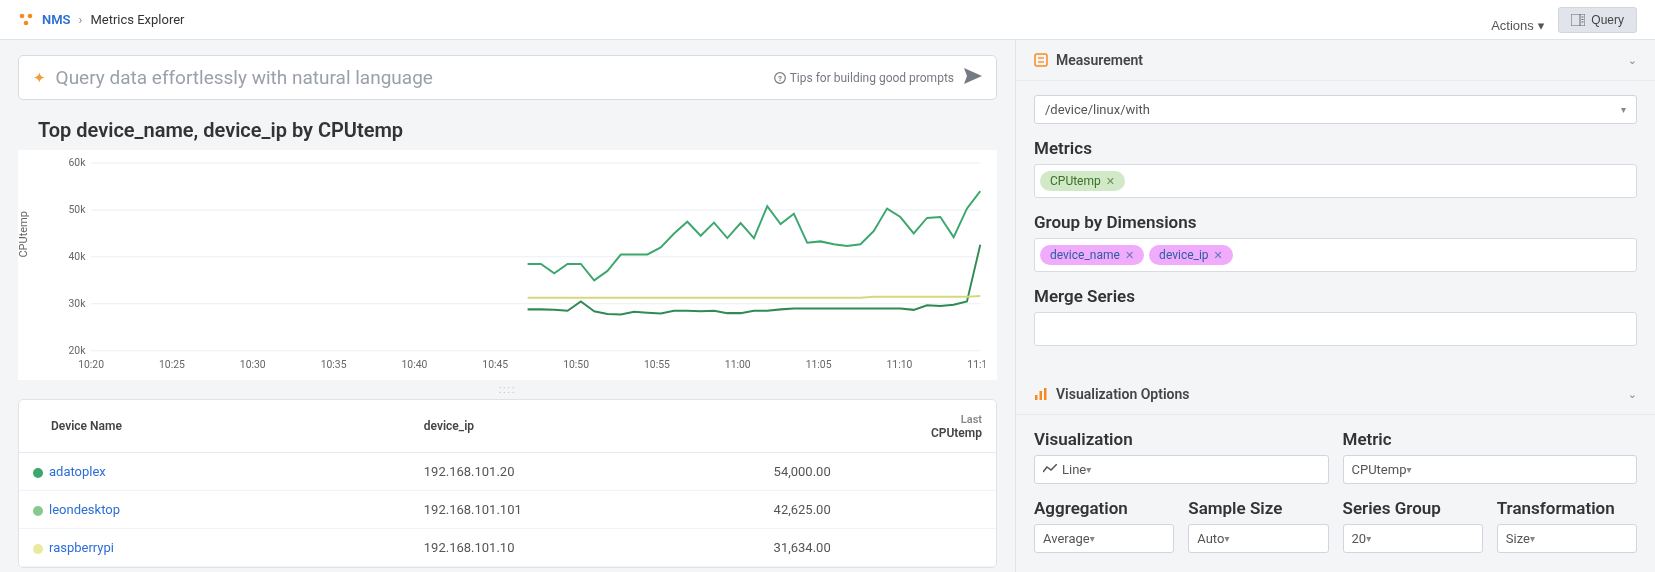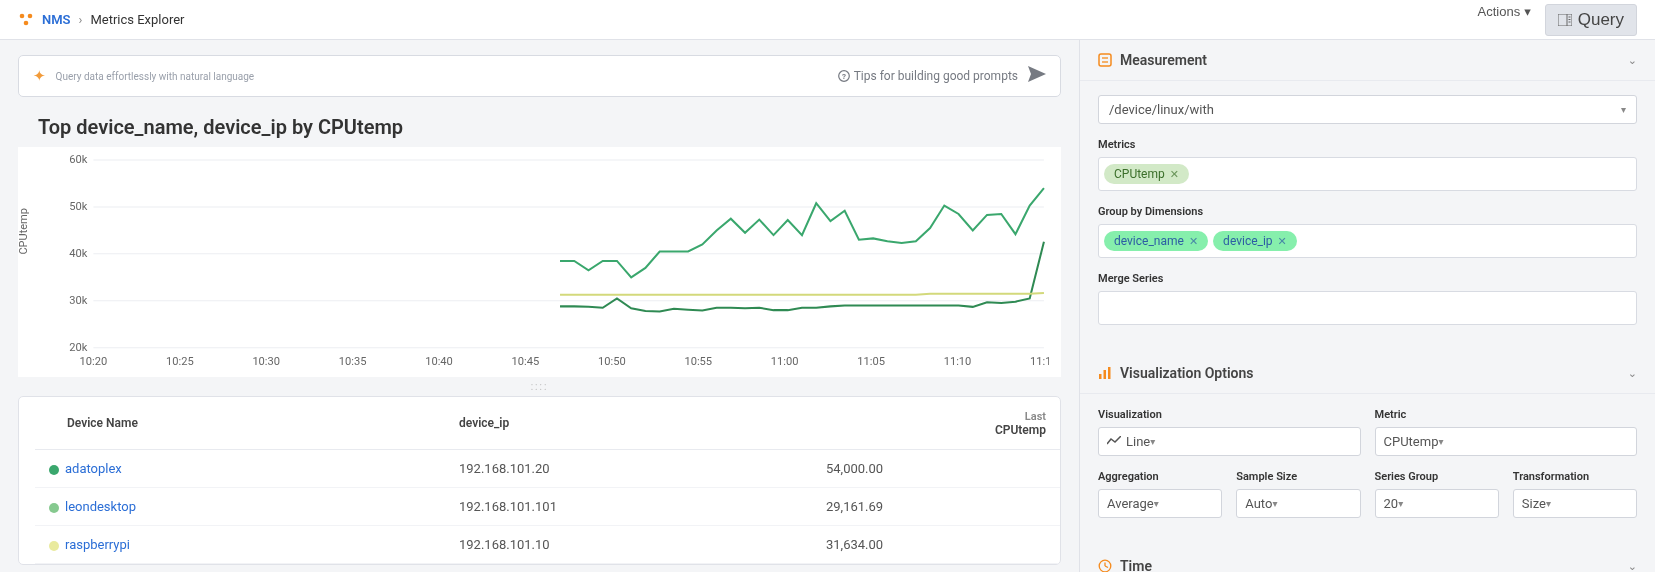--- a/index.html
+++ b/index.html
@@ -3,61 +3,61 @@
 <meta charset="utf-8">
 <style>
 * { box-sizing: border-box; margin: 0; padding: 0; }
 body { font-family: -apple-system, BlinkMacSystemFont, "Segoe UI", Roboto, sans-serif; font-size: 13px; color: #333; background: #f4f5f7; overflow: hidden; }
 .topbar { background: #fff; border-bottom: 1px solid #e0e2e8; display: flex; align-items: center; padding: 0 18px; height: 40px; }
 .crumbs { display: flex; align-items: center; gap: 8px; }
 .logo { width: 16px; height: 16px; display: inline-flex; }
 .crumb-link { color: #2b6ed6; font-weight: 600; cursor: pointer; }
 .crumb-sep { color: #888; }
 .crumb-cur { color: #333; }
-.top-right { margin-left: auto; display: flex; gap: 14px; align-items: flex-start; }
+.top-right { margin-left: auto; display: flex; gap: 14px; align-items: flex-end; }
 .actions-btn { background: transparent; border: none; color: #555; font-size: 13px; cursor: pointer; display: flex; align-items: center; gap: 4px; }
-.query-btn { background: #e1e4ea; border: 1px solid #d2d5dc; color: #444; padding: 5px 12px; border-radius: 3px; cursor: pointer; display: flex; align-items: center; gap: 6px; font-size: 17px; }
+.query-btn { background: #e1e4ea; border: 1px solid #d2d5dc; color: #444; padding: 5px 12px; border-radius: 3px; cursor: pointer; display: flex; align-items: center; gap: 6px; font-size: 12px; }
 .layout { display: flex; height: calc(100vh - 40px); }
 .main { flex: 1; padding: 15px 18px; overflow: auto; }
-.side { width: 576px; background: #f4f5f7; border-left: 1px solid #e0e2e8; overflow: auto; }
+.side { width: 640px; background: #f4f5f7; border-left: 1px solid #e0e2e8; overflow: auto; }
 .prompt-box { background: #fff; border: 1px solid #d8dbe2; border-radius: 5px; display: flex; align-items: center; padding: 10px 14px; gap: 10px; }
 .sparkle { color: #f29b3a; font-size: 15px; }
-.prompt-ph { color: #9aa0ab; font-size: 10px; flex: 1; }
+.prompt-ph { color: #9aa0ab; font-size: 19px; flex: 1; }
 .tips { color: #767a82; font-size: 12px; display: flex; align-items: center; gap: 4px; cursor: pointer; }
 .send { color: #767a82; cursor: pointer; font-size: 16px; }
 .chart-title { font-size: 20px; font-weight: 600; color: #333; margin: 18px 0 8px 20px; }
 .chart-area { background: #fff; position: relative; height: 230px; padding: 8px 12px 4px 40px; }
 .y-title { position: absolute; left: 5px; top: 50%; transform: rotate(-90deg) translateX(30%); transform-origin: left center; font-size: 11px; color: #666; }
 .chart-svg { width: 100%; height: 100%; }
 .grid-line { stroke: #eceef2; stroke-width: 1; }
 .y-lbl { font-size: 11px; fill: #666; text-anchor: end; }
 .x-lbl { font-size: 11px; fill: #666; text-anchor: middle; }
 .ser { fill: none; stroke-width: 2; }
 .drag-handle { text-align: center; color: #bbb; font-size: 10px; letter-spacing: 2px; padding: 4px; cursor: row-resize; }
-.tbl-wrap { border: 1px solid #e0e2e8; border-radius: 5px; background: #fff; overflow: hidden; padding-left: 16px; }
+.tbl-wrap { border: 1px solid #e0e2e8; border-radius: 5px; background: #fff; overflow: hidden; }
 table { width: 100%; border-collapse: collapse; }
 th { text-align: left; font-size: 12px; font-weight: 600; color: #444; padding: 12px 14px; border-bottom: 1px solid #e8eaef; }
 th.r { text-align: right; }
 td { padding: 11px 14px; font-size: 13px; border-bottom: 1px solid #f2f3f6; color: #555; }
 td.r { text-align: left; }
 .dot { display: inline-block; width: 10px; height: 10px; border-radius: 50%; margin-right: 6px; vertical-align: middle; }
 .dev-link { color: #2b6ed6; cursor: pointer; }
 .section-hdr { background: #f4f5f7; padding: 12px 18px; display: flex; align-items: center; gap: 8px; border-bottom: 1px solid #e8eaef; cursor: pointer; }
 .section-hdr .ico { width: 14px; display: inline-flex; }
 .section-ttl { font-weight: 600; color: #444; font-size: 14px; }
 .chev { margin-left: auto; color: #888; font-size: 11px; }
 .section-body { padding: 14px 18px; background: #f4f5f7; }
 .fld-row { margin-bottom: 14px; }
-.fld-lbl { font-size: 11px; font-weight: 600; color: #333; margin-bottom: 6px; display: block; }
+.fld-lbl { font-size: 17px; font-weight: 600; color: #333; margin-bottom: 6px; display: block; }
 .select-box { width: 100%; background: #fff; border: 1px solid #d2d5dc; border-radius: 3px; padding: 6px 10px; font-size: 13px; color: #555; display: flex; align-items: center; justify-content: space-between; cursor: pointer; }
 .caret { color: #888; font-size: 10px; }
 .tag-input { background: #fff; border: 1px solid #d8dbe2; border-radius: 3px; padding: 5px; min-height: 34px; display: flex; flex-wrap: wrap; gap: 5px; align-items: center; }
 .tag { border-radius: 12px; padding: 3px 10px; font-size: 12px; display: inline-flex; align-items: center; gap: 5px; }
 .tag-green { background: #d2e9c7; color: #3b6f2a; }
-.tag-blue { background: #86efac; color: #2d5da3; }
+.tag-blue { background: #f0abfc; color: #2d5da3; }
 .tag-x { cursor: pointer; font-size: 11px; opacity: 0.7; }
 .opts-row { display: flex; gap: 14px; }
 .opts-row .fld-row { flex: 1; }
 .sel-sm { background: #fff; border: 1px solid #d2d5dc; border-radius: 3px; padding: 6px 8px; font-size: 13px; color: #555; display: flex; align-items: center; justify-content: flex-start; cursor: pointer; }
 .prefix-ico { margin-right: 5px; color: #666; }
 </style>
 </head>
 <body>
 
 <div class="topbar">
@@ -156,21 +156,21 @@
           </thead>
         <tbody id="tbody">
             <tr>
               <td><span class="dot" style="background:#3aa76d"></span><span class="dev-link">adatoplex</span></td>
               <td>192.168.101.20</td>
               <td class="r">54,000.00</td>
             </tr>
             <tr>
               <td><span class="dot" style="background:#86c98f"></span><span class="dev-link">leondesktop</span></td>
               <td>192.168.101.101</td>
-              <td class="r">29,161.69</td>
+              <td class="r">42,625.00</td>
             </tr>
             <tr>
               <td><span class="dot" style="background:#e9ea9e"></span><span class="dev-link">raspberrypi</span></td>
               <td>192.168.101.10</td>
               <td class="r">31,634.00</td>
             </tr>
           </tbody>
       </table>
     </div>
   </div>

